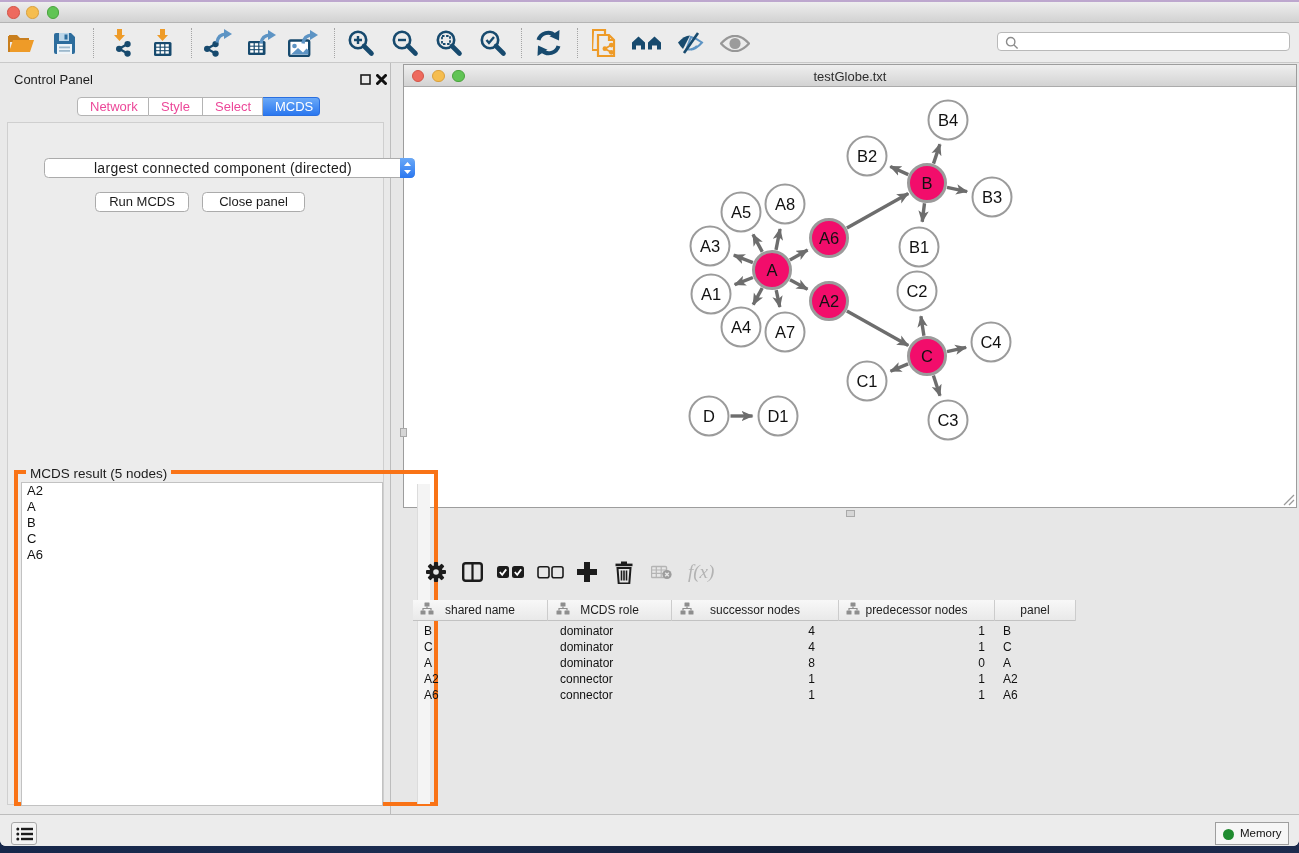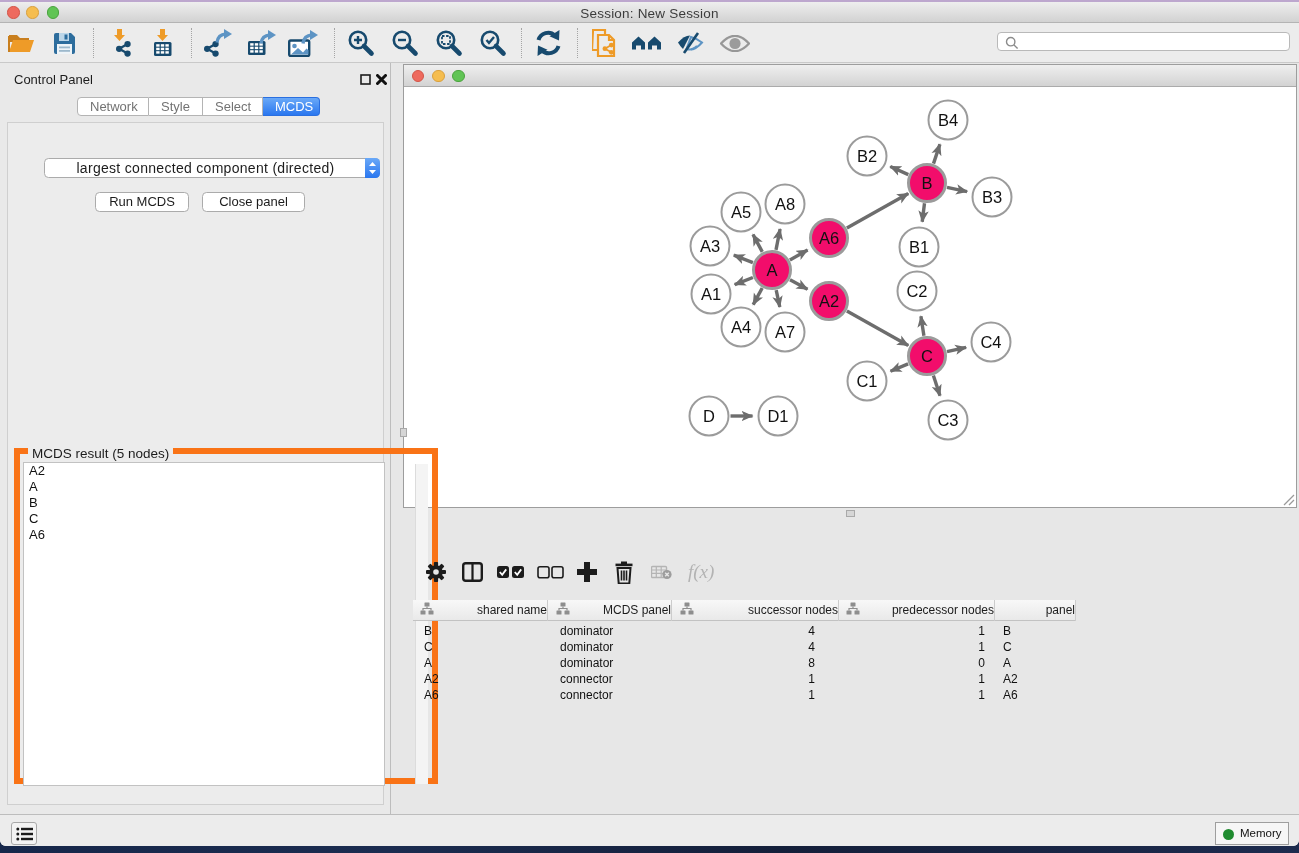--- a/index.html
+++ b/index.html
@@ -14,35 +14,35 @@
   border-bottom:1px solid #c9c9c9; }
 .tsep { position:absolute; top:4px; height:30px; border-left:1px dotted #a5a5a5; }
 #search { position:absolute; left:997px; top:8px; width:293px; height:19px; background:#fff;
   border:1px solid #b9b9b9; border-radius:4px; }
 
 #cp { position:absolute; left:0; top:63px; width:391px; height:751px; background:#e9e9e9;
   border-right:1px solid #bdbdbd; }
 #cp .hdr { position:absolute; left:14px; top:9px; font-size:13px; color:#1c1c1c; }
 .tabs { position:absolute; display:flex; }
 .tab { height:19px; background:#fff; border:1px solid #b4b4b4; border-left:none; font-size:13px;
-  color:#737373; text-align:center; line-height:18px; padding:0 12px; }
+  color:#ec4899; text-align:center; line-height:18px; padding:0 12px; }
 .tab.first { border-left:1px solid #b4b4b4; border-radius:4px 0 0 4px; }
 .tab.last { border-radius:0 4px 4px 0; }
 .tab.sel { background:linear-gradient(#6aa9f8,#2a77ef); border-color:#2a6fe0; color:#fff; }
 #cpinner { position:absolute; left:7px; top:59px; width:377px; height:683px; background:#ececec;
   border:1px solid #cfcfcf; }
 #optlabel { position:absolute; left:0; top:73px; width:100%; text-align:center; font-size:13.5px; letter-spacing:0.2px; color:#1c1c1c; }
-#combo { position:absolute; left:44px; top:95px; width:336px; height:20px; background:#fff;
+#combo { position:absolute; left:44px; top:95px; width:371px; height:20px; background:#fff;
   border:1px solid #ababab; border-radius:4.5px; font-size:14px; letter-spacing:0.3px; color:#1c1c1c;
   text-align:center; line-height:19px; padding-right:13px; }
 #combo .spin { position:absolute; right:-1px; top:-1px; width:15px; height:20px; border-radius:0 4.5px 4.5px 0;
   background:linear-gradient(#6aa9f8,#2a77ef); }
 .btn { position:absolute; height:20px; background:#fff; border:1px solid #ababab; border-radius:4.5px;
   font-size:13px; color:#1c1c1c; text-align:center; line-height:18px; }
-#grp { position:absolute; left:14px; top:385px; width:424px; height:336px; border:6px solid #f97316; }
+#grp { position:absolute; left:14px; top:407px; width:424px; height:336px; border:4px solid #f97316; }
 #grp .lbl { position:absolute; left:8px; top:-8px; background:#ececec; padding:0 4px; font-size:13.5px; color:#1c1c1c; }
 #grp .list { position:absolute; left:3px; top:8px; width:362px; height:324px; background:#fff;
   border:1px solid #c2c2c2; font-size:13px; color:#111; }
 #grp .list div { padding-left:5px; height:16px; line-height:16px; }
 #grp .sb { position:absolute; right:4px; top:10px; width:13px; height:320px; background:#f4f4f4; border-left:1px solid #dcdcdc; }
 
 #mdi { position:absolute; left:391px; top:63px; width:908px; height:751px; background:#e7e7e7; }
 
 #netwin { position:absolute; left:403px; top:64px; width:894px; height:444px;
   border:1px solid #9d9d9d; background:#fff; }
@@ -52,21 +52,21 @@
 
 #tp { position:absolute; left:405px; top:519px; width:894px; height:296px; background:#ececec; }
 #tp .hdr { position:absolute; left:9px; top:7px; font-size:13px; color:#1c1c1c; }
 #tptool { position:absolute; left:12px; top:31px; width:873px; height:45px; background:#e7e7e7;
   border:1px solid #d2d2d2; border-bottom:none; }
 #tptable { position:absolute; left:12px; top:78px; width:873px; height:190px; background:#fff;
   border:1px solid #9d9d9d; }
 #thead { position:absolute; left:413px; top:600px; width:663px; height:21px;
   background:linear-gradient(#f8f8f8,#e9e9e9); border-bottom:1px solid #c2c2c2; }
 .hcell { position:absolute; top:0; height:21px; border-right:1px solid #cccccc; font-size:12px;
-  color:#1c1c1c; text-align:right; line-height:21px; }
+  color:#1c1c1c; text-align:center; line-height:21px; }
 .trow { position:absolute; left:413px; width:680px; height:16px; font-size:12px; color:#111; }
 .trow span { position:absolute; top:1px; }
 .btabs { position:absolute; left:672px; top:791px; }
 .btabs .tab { height:20px; line-height:19px; }
 
 #status { position:absolute; left:0; top:814px; width:100%; height:32px; background:#ececec;
   border-top:1px solid #bdbdbd; }
 #hamb { position:absolute; left:11px; top:7px; width:26px; height:23px; background:#f3f3f3;
   border:1px solid #a8a8a8; border-radius:3px; }
 #memory { position:absolute; right:10px; top:7px; width:74px; height:23px; background:#f6f6f6;
@@ -75,21 +75,20 @@
   background:#1f8b2f; font-style:normal; }
 #memory span { position:absolute; left:24px; top:4px; }
 .handle { position:absolute; background:#d6d6d6; border:1px solid #a9a9a9; }
 </style></head>
 <body>
 <div id="app">
   <div id="titlebar">
     <span class="tl" style="left:7px;background:#ee6a5e;border:0.5px solid #d35548"></span>
     <span class="tl" style="left:26px;background:#f5bd4f;border:0.5px solid #d9a03e"></span>
     <span class="tl" style="left:46.5px;background:#61c455;border:0.5px solid #4ba33f"></span>
-    <div class="t">Session: New Session</div>
   </div>
   <div id="purple"></div>
   <div id="toolbar">
     <svg style="position:absolute;left:7.0px;top:7.0px" width="28" height="24" viewBox="0 0 28 24">
         <path d="M2 4 h8 l3 3 h9 v4 h-20 z" fill="#c97f1e"></path>
         <path d="M2 21 L6 9 h21 l-4 12 z" fill="#ee9b28"></path>
         <path d="M2 21 L2 5" stroke="#c97f1e" stroke-width="2"></path>
       </svg>
 <svg style="position:absolute;left:51.5px;top:6.5px" width="25" height="25" viewBox="0 0 25 25">
         <path d="M2 4 q0-2 2-2 h15 l4 4 v15 q0 2 -2 2 h-17 q-2 0 -2-2 z" fill="#2d6d9d"></path>
@@ -228,20 +227,21 @@
       </div>
   </div>
 
   <div id="mdi"></div>
 
   <div id="netwin">
     <div id="nettitle">
       <span class="tl" style="left:7.5px;top:4.5px;background:#ee6a5e;border:0.5px solid #d35548"></span>
       <span class="tl" style="left:28px;top:4.5px;background:#f5bd4f;border:0.5px solid #d9a03e"></span>
       <span class="tl" style="left:48px;top:4.5px;background:#61c455;border:0.5px solid #4ba33f"></span>
+      <div class="t">testGlobe.txt</div>
     </div>
     <svg width="14" height="14" style="position:absolute;right:1px;bottom:1px" viewBox="0 0 14 14">
         <path d="M13 3 L3 13 M13 8 L8 13" stroke="#9a9a9a" stroke-width="1.3"></path>
       </svg>
   </div>
   <svg width="893" height="420" style="position:absolute;left:404px;top:87px" font-family="'Liberation Sans',sans-serif">
 <defs>
         <marker id="ah" markerWidth="13" markerHeight="11" refX="11" refY="5.5" orient="auto" markerUnits="userSpaceOnUse">
           <path d="M0,0.3 L12,5.5 L0,10.7 L3,5.5 z" fill="#6d6d6d"></path>
         </marker>
@@ -392,21 +392,21 @@
         <path d="M0.5 5 h15 M0.5 8.4 h15 M5.3 2 v10 M10.2 2 v10" stroke="#b4b4b4" stroke-width="1.2"></path>
         <circle cx="16" cy="9.5" r="4.6" fill="#9d9d9d"></circle>
         <path d="M14.2 7.7 l3.6 3.6 M17.8 7.7 l-3.6 3.6" stroke="#e7e7e7" stroke-width="1.4"></path>
       </g>
     </svg>
   <svg width="34" height="20" style="position:absolute;left:686px;top:562px" viewBox="0 0 34 20">
       <text x="2" y="16" font-family="'Liberation Serif',serif" font-style="italic" font-size="19" fill="#b3b3b3">f(x)</text>
     </svg>
   <div id="thead">
     <div class="hcell" style="left:0;width:135px">shared name</div>
-    <div class="hcell" style="left:135px;width:124px">MCDS panel</div>
+    <div class="hcell" style="left:135px;width:124px">MCDS role</div>
     <div class="hcell" style="left:259px;width:167px">successor nodes</div>
     <div class="hcell" style="left:426px;width:156px">predecessor nodes</div>
     <div class="hcell" style="left:582px;width:81px">panel</div>
   </div>
   <svg style="position:absolute;left:420px;top:602px" width="14" height="13" viewBox="0 0 14 13">
       <g fill="#8e8e8e">
         <rect x="4.5" y="0.5" width="5" height="4" rx="0.5"></rect>
         <rect x="0.5" y="8.5" width="5" height="4" rx="0.5"></rect>
         <rect x="8.5" y="8.5" width="5" height="4" rx="0.5"></rect>
         <path d="M7 4.5 v2 M3 8.5 v-2 h8 v2" stroke="#8e8e8e" stroke-width="1.2" fill="none"></path>

